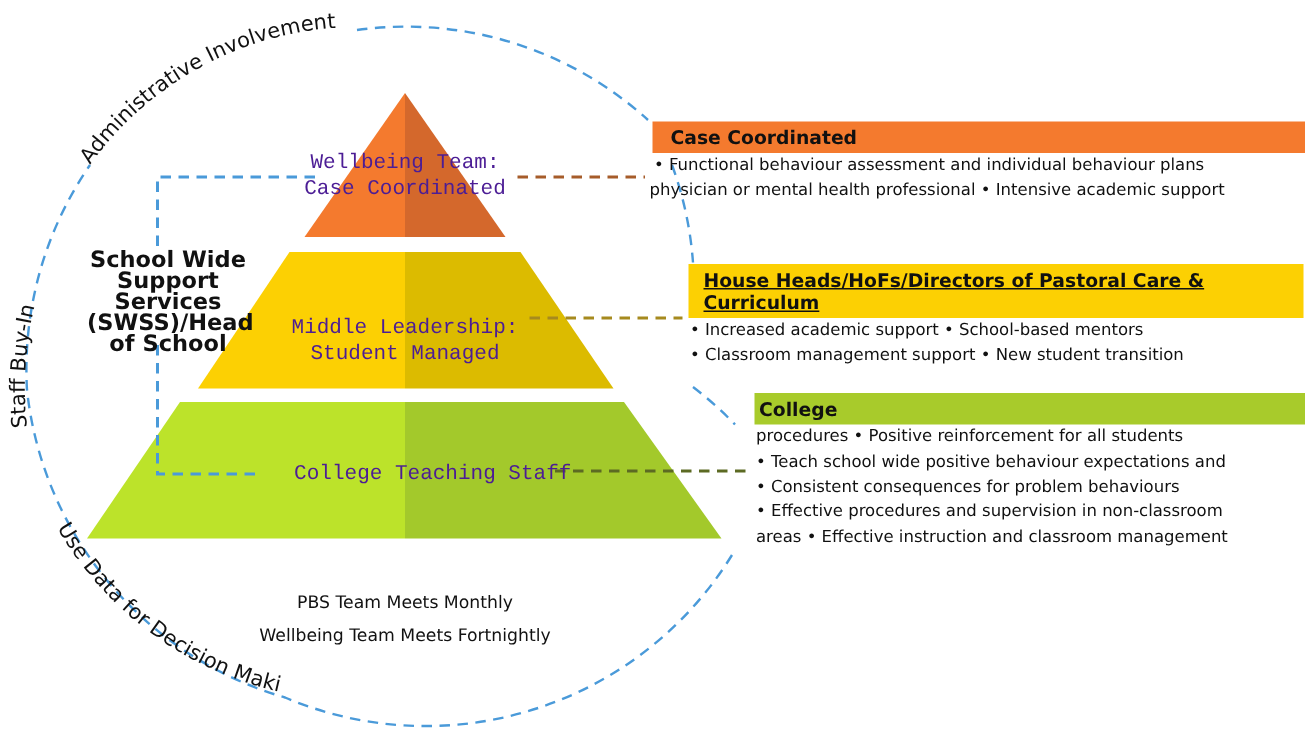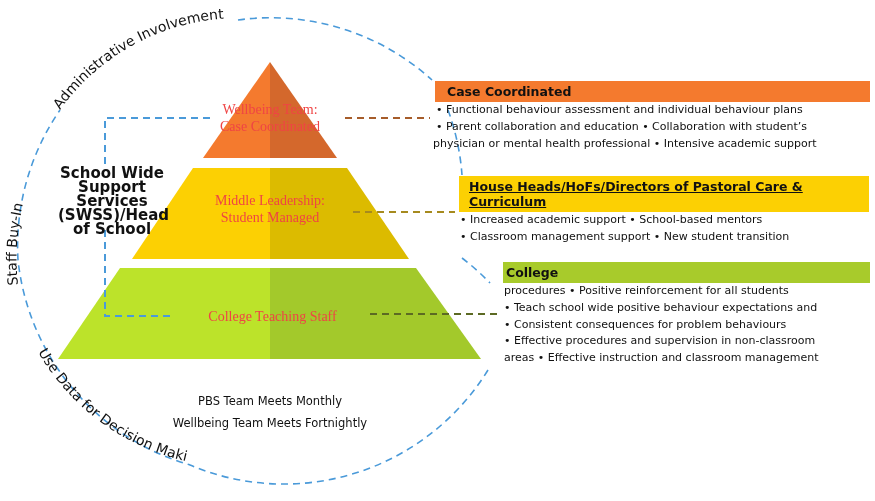--- a/index.html
+++ b/index.html
@@ -1,20 +1,20 @@
 <!DOCTYPE html>
 <html><head>
   <meta charset="utf-8">
   <style>
     html, body { margin: 0; padding: 0; background: #ffffff; }
     body { width: 875px; height: 501px; position: relative; overflow: hidden;
            font-family: "DejaVu Sans", sans-serif; color: #111; }
     svg#diagram { position: absolute; left: 0; top: 0; }
-    .tier-label { position: absolute; text-align: center; font-size: 14px; line-height: 17px; color: #ef4444;
-                  font-family: Liberation Serif, serif; }
+    .tier-label { position: absolute; text-align: center; font-size: 14px; line-height: 17px; color: #4c1d95;
+                  font-family: Liberation Mono, monospace; }
     .side-label { position: absolute; text-align: center; font-size: 15px; line-height: 14px; font-weight: bold; color: #111; }
     .meet { position: absolute; font-size: 11.5px; color: #111; text-align: center; }
     .panel { position: absolute; }
     .panel-head { font-weight: bold; font-size: 12.5px; padding: 3px 0 3px 12px; color: #111; }
     .panel-body { font-size: 11px; line-height: 16.8px; color: #111; padding-left: 1px; white-space: nowrap; }
     .panel-body div { white-space: nowrap; }
   </style>
 </head>
 <body>
 
@@ -48,43 +48,42 @@
   </text>
   <text font-size="14" font-family="DejaVu Sans, sans-serif" fill="#111">
     <textPath href="#arc-bottom">Use Data for Decision Making</textPath>
   </text>
 </svg>
 
 <div class="tier-label" style="left:195px; top:101px; width:150px;">
   <div>Wellbeing Team:</div>
   <div>Case Coordinated</div>
 </div>
-<div class="tier-label" style="left:185px; top:192px; width:170px;">
+<div class="tier-label" style="left:185px; top:211px; width:170px;">
   <div>Middle Leadership:</div>
   <div>Student Managed</div>
 </div>
-<div class="tier-label" style="left:180px; top:308px; width:185px;">
+<div class="tier-label" style="left:196px; top:308px; width:185px;">
   <div>College Teaching Staff</div>
 </div>
 
 <div class="side-label" style="left:58px; top:166px; width:108px;">
   <div>School Wide</div>
   <div>Support Services</div>
   <div>(SWSS)/Head</div>
   <div>of School</div>
 </div>
 
 <div class="meet" style="left:170px; top:394px; width:200px;">PBS Team Meets Monthly</div>
 <div class="meet" style="left:160px; top:416px; width:220px;">Wellbeing Team Meets Fortnightly</div>
 
 <div class="panel" style="left:435px; top:81px; width:435px;">
   <div class="panel-head" style="background:#f47a2e;">Case Coordinated</div>
   <div class="panel-body">
     <div>• Functional behaviour assessment and individual behaviour plans</div>
-    <div>• Parent collaboration and education • Collaboration with student’s</div>
     <div style="margin-left:-3px;">physician or mental health professional • Intensive academic support</div>
   </div>
 </div>
 
 <div class="panel" style="left:459px; top:176px; width:410px;">
   <div class="panel-head" style="background:#fcd003; padding-left:10px;text-decoration:underline;">House Heads/HoFs/Directors of Pastoral Care &amp; Curriculum</div>
   <div class="panel-body">
     <div>• Increased academic support • School-based mentors</div>
     <div>• Classroom management support • New student transition</div>
   </div>

